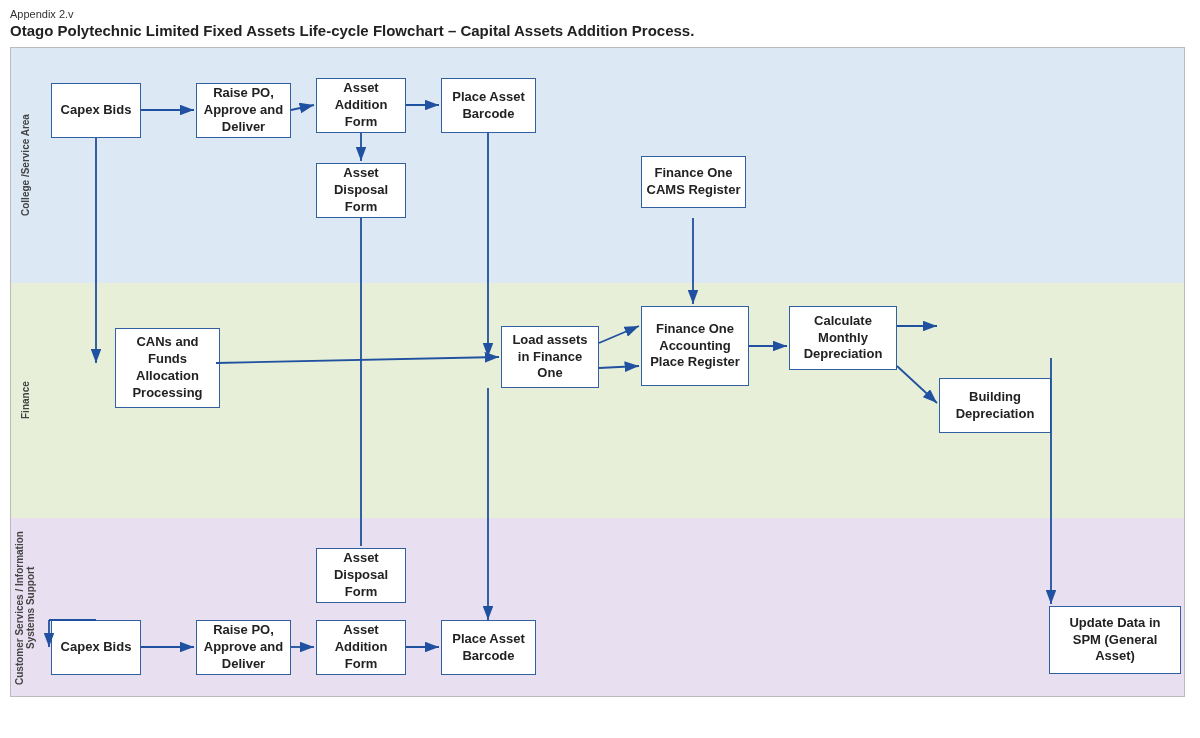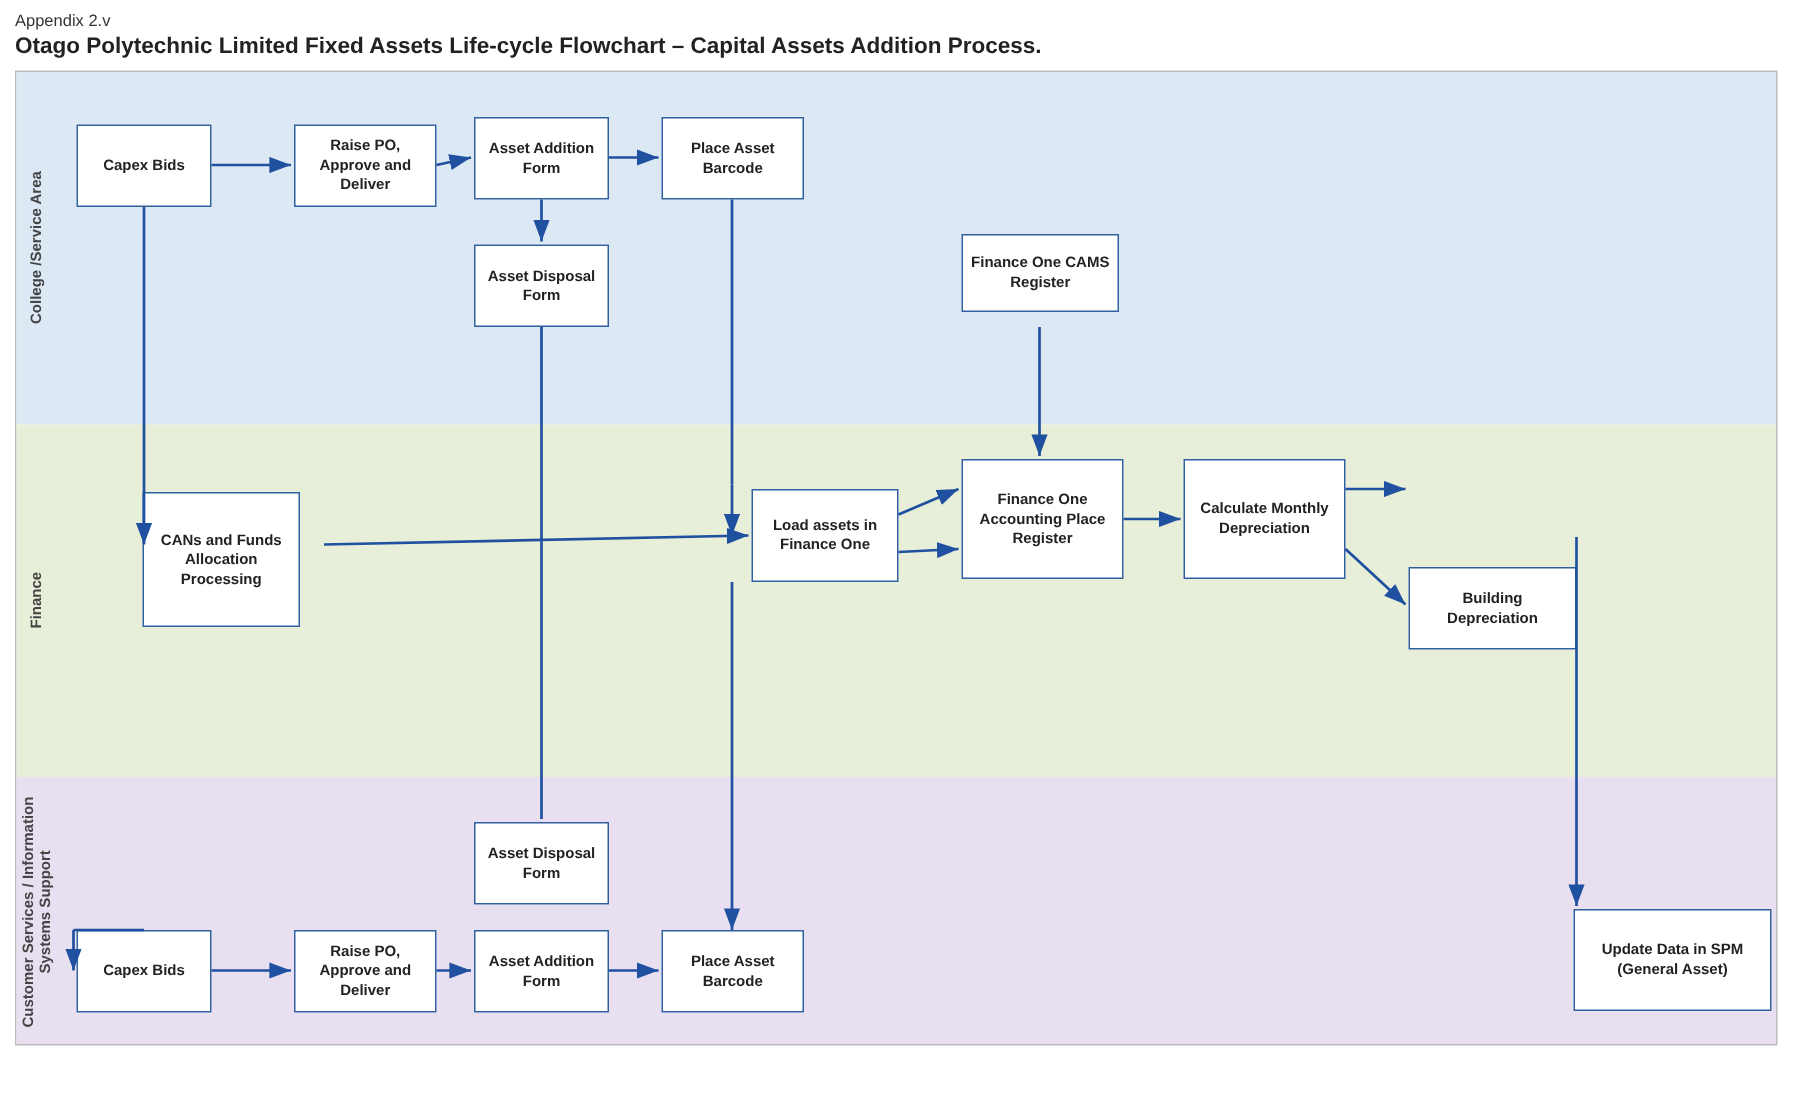--- a/index.html
+++ b/index.html
@@ -70,21 +70,21 @@
     }
     
     .box {
       position: absolute;
       background: #fff;
       border: 1.5px solid #3060a0;
       display: flex;
       align-items: center;
       justify-content: center;
       text-align: center;
-      font-size: 10px;
+      font-size: 13px;
       font-weight: bold;
       color: #222;
       line-height: 1.3;
       padding: 4px;
     }
     
     .arrows-svg {
       position: absolute;
       top: 0;
       left: 0;
@@ -114,24 +114,24 @@
       <div class="swimlane-label" style="height:180px;">Customer Services / Information Systems Support</div>
     </div>
 
     <div class="box" style="left:40px;top:35px;width:90px;height:55px;">Capex Bids</div>
     <div class="box" style="left:185px;top:35px;width:95px;height:55px;">Raise PO, Approve and Deliver</div>
     <div class="box" style="left:305px;top:30px;width:90px;height:55px;">Asset Addition Form</div>
     <div class="box" style="left:430px;top:30px;width:95px;height:55px;">Place Asset Barcode</div>
     <div class="box" style="left:305px;top:115px;width:90px;height:55px;">Asset Disposal Form</div>
     <div class="box" style="left:630px;top:108px;width:105px;height:52px;">Finance One CAMS Register</div>
 
-    <div class="box" style="left:84px;top:280px;width:105px;height:90px;">CANs and Funds Allocation Processing</div>
+    <div class="box" style="left:104px;top:280px;width:105px;height:80px;">CANs and Funds Allocation Processing</div>
     <div class="box" style="left:490px;top:278px;width:98px;height:62px;">Load assets in Finance One</div>
     <div class="box" style="left:630px;top:258px;width:108px;height:80px;">Finance One Accounting Place Register</div>
-    <div class="box" style="left:778px;top:258px;width:108px;height:80px;">Calculate Monthly Depreciation</div>
+    <div class="box" style="left:778px;top:258px;width:108px;height:64px;">Calculate Monthly Depreciation</div>
     <div class="box" style="left:928px;top:330px;width:112px;height:55px;">Building Depreciation</div>
 
     <div class="box" style="left:305px;top:500px;width:90px;height:55px;">Asset Disposal Form</div>
     <div class="box" style="left:40px;top:572px;width:90px;height:55px;">Capex Bids</div>
     <div class="box" style="left:185px;top:572px;width:95px;height:55px;">Raise PO, Approve and Deliver</div>
     <div class="box" style="left:305px;top:572px;width:90px;height:55px;">Asset Addition Form</div>
     <div class="box" style="left:430px;top:572px;width:95px;height:55px;">Place Asset Barcode</div>
     <div class="box" style="left:1038px;top:558px;width:132px;height:68px;">Update Data in SPM (General Asset)</div>
 
     <svg class="arrows-svg">

